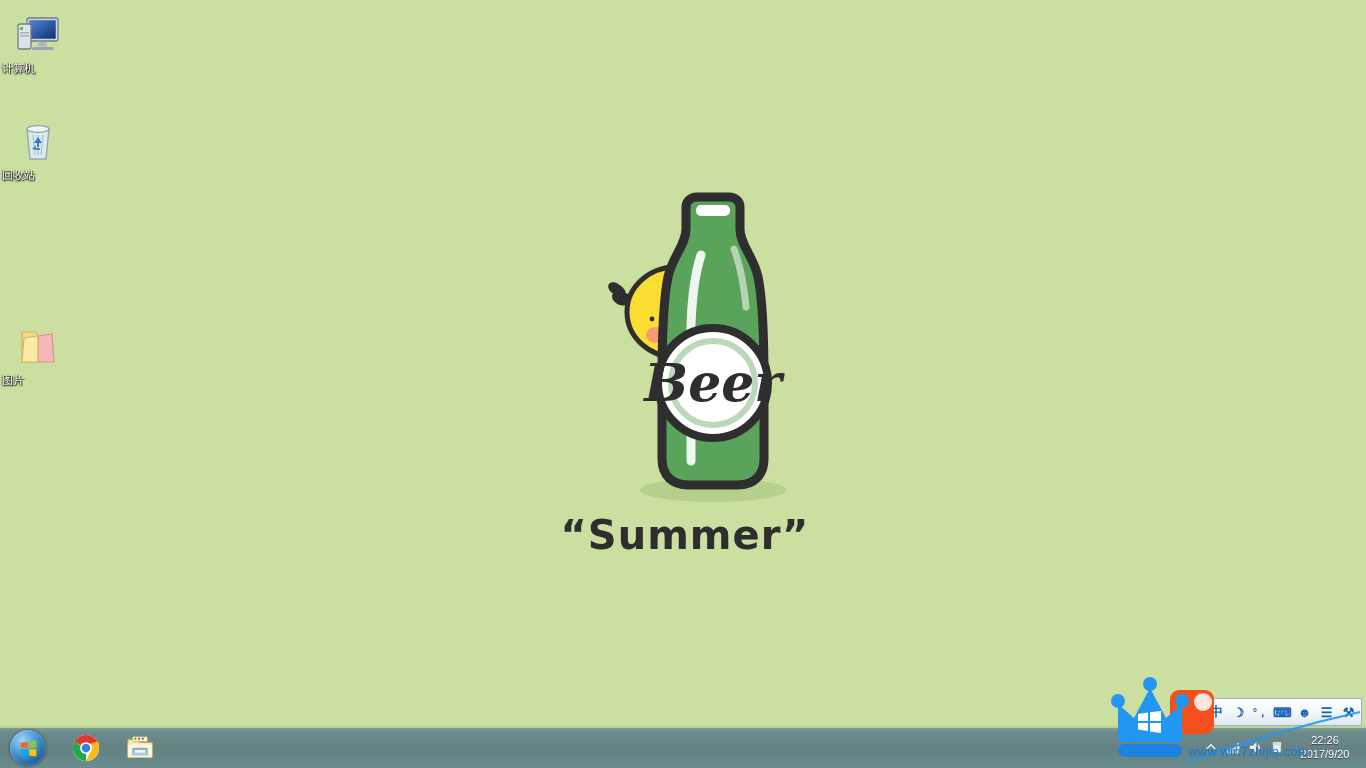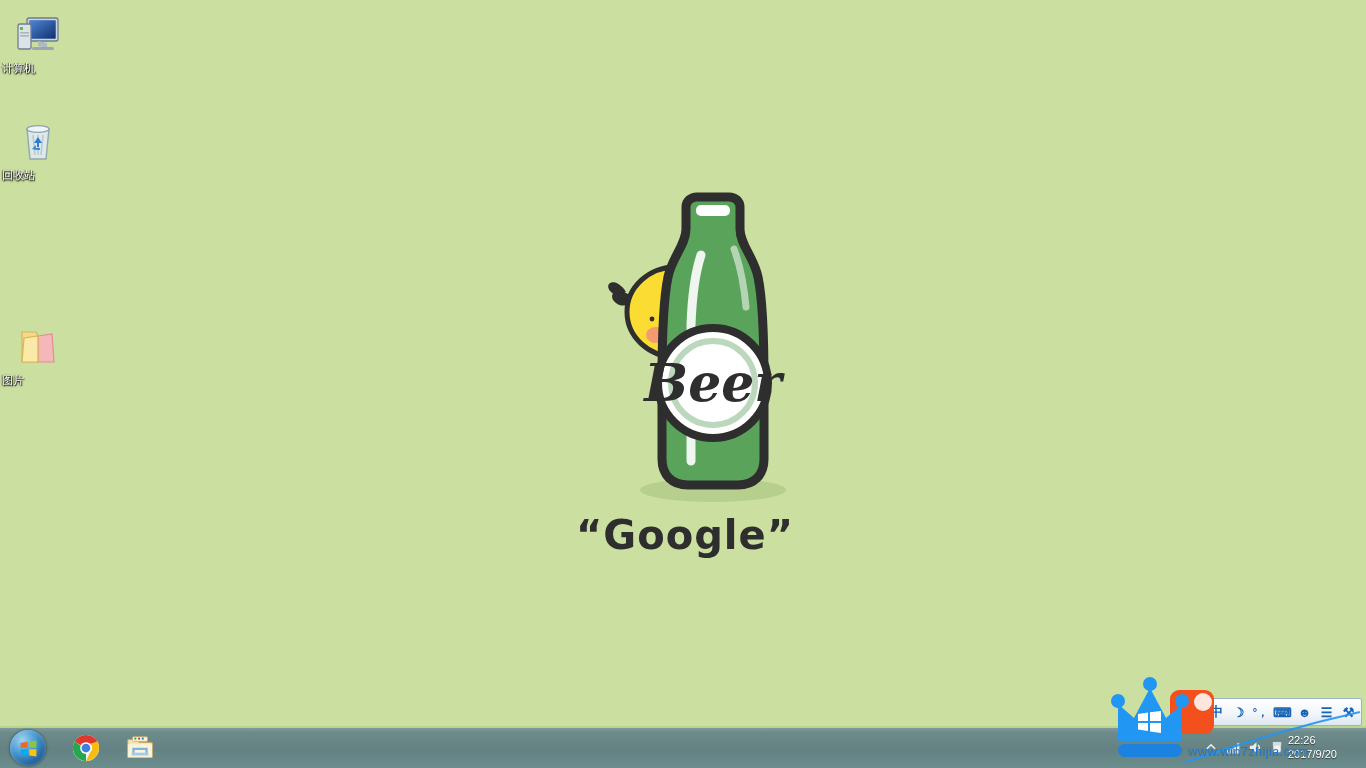--- a/index.html
+++ b/index.html
@@ -142,20 +142,21 @@
     width: 22px;
     height: 22px;
     display: flex;
     align-items: center;
     justify-content: center;
     cursor: default;
   }
 
   #clock {
     width: 74px;
+    text-align: center;
     color: #ffffff;
     font-size: 11px;
     line-height: 14px;
     text-shadow: 0 1px 1px rgba(0,0,0,.6);
     cursor: default;
   }
 
   
   #language-bar {
     position: absolute;
@@ -269,21 +270,21 @@
         <path d="M133 70 C127 88 124 112 123 140 L123 276" fill="none" stroke="#ffffff" stroke-width="9" stroke-linecap="round" opacity=".9"></path>
         <path d="M166 64 C172 80 176 100 178 122" fill="none" stroke="#ffffff" stroke-width="7" stroke-linecap="round" opacity=".55"></path>
 
         <circle cx="145" cy="198" r="55" fill="#ffffff" stroke="#2e2e2e" stroke-width="8"></circle>
         <circle cx="145" cy="198" r="42" fill="none" stroke="#bcd8bc" stroke-width="6"></circle>
         <text x="145" y="216" text-anchor="middle" font-family="DejaVu Serif, serif" font-size="52" font-style="italic" font-weight="bold" fill="#2e2e2e">Beer</text>
       </g>
     </svg>
   </div>
 
-  <div id="wallpaper-caption">“Google”</div>
+  <div id="wallpaper-caption">“Summer”</div>
 
   <div id="icon-layer">
 
     <div class="desktop-icon" style="top:10px;">
       <div class="icon-art">
         <svg viewBox="0 0 48 48" width="48" height="48" xmlns="http://www.w3.org/2000/svg">
           <rect x="13" y="8" width="31" height="23" rx="2" fill="#cdd6de" stroke="#6f7c88" stroke-width="1.3"></rect>
           <rect x="15.5" y="10.5" width="26" height="18" fill="#1f4fa8"></rect>
           <rect x="15.5" y="10.5" width="26" height="18" fill="url(#scr)"></rect>
           <defs>

